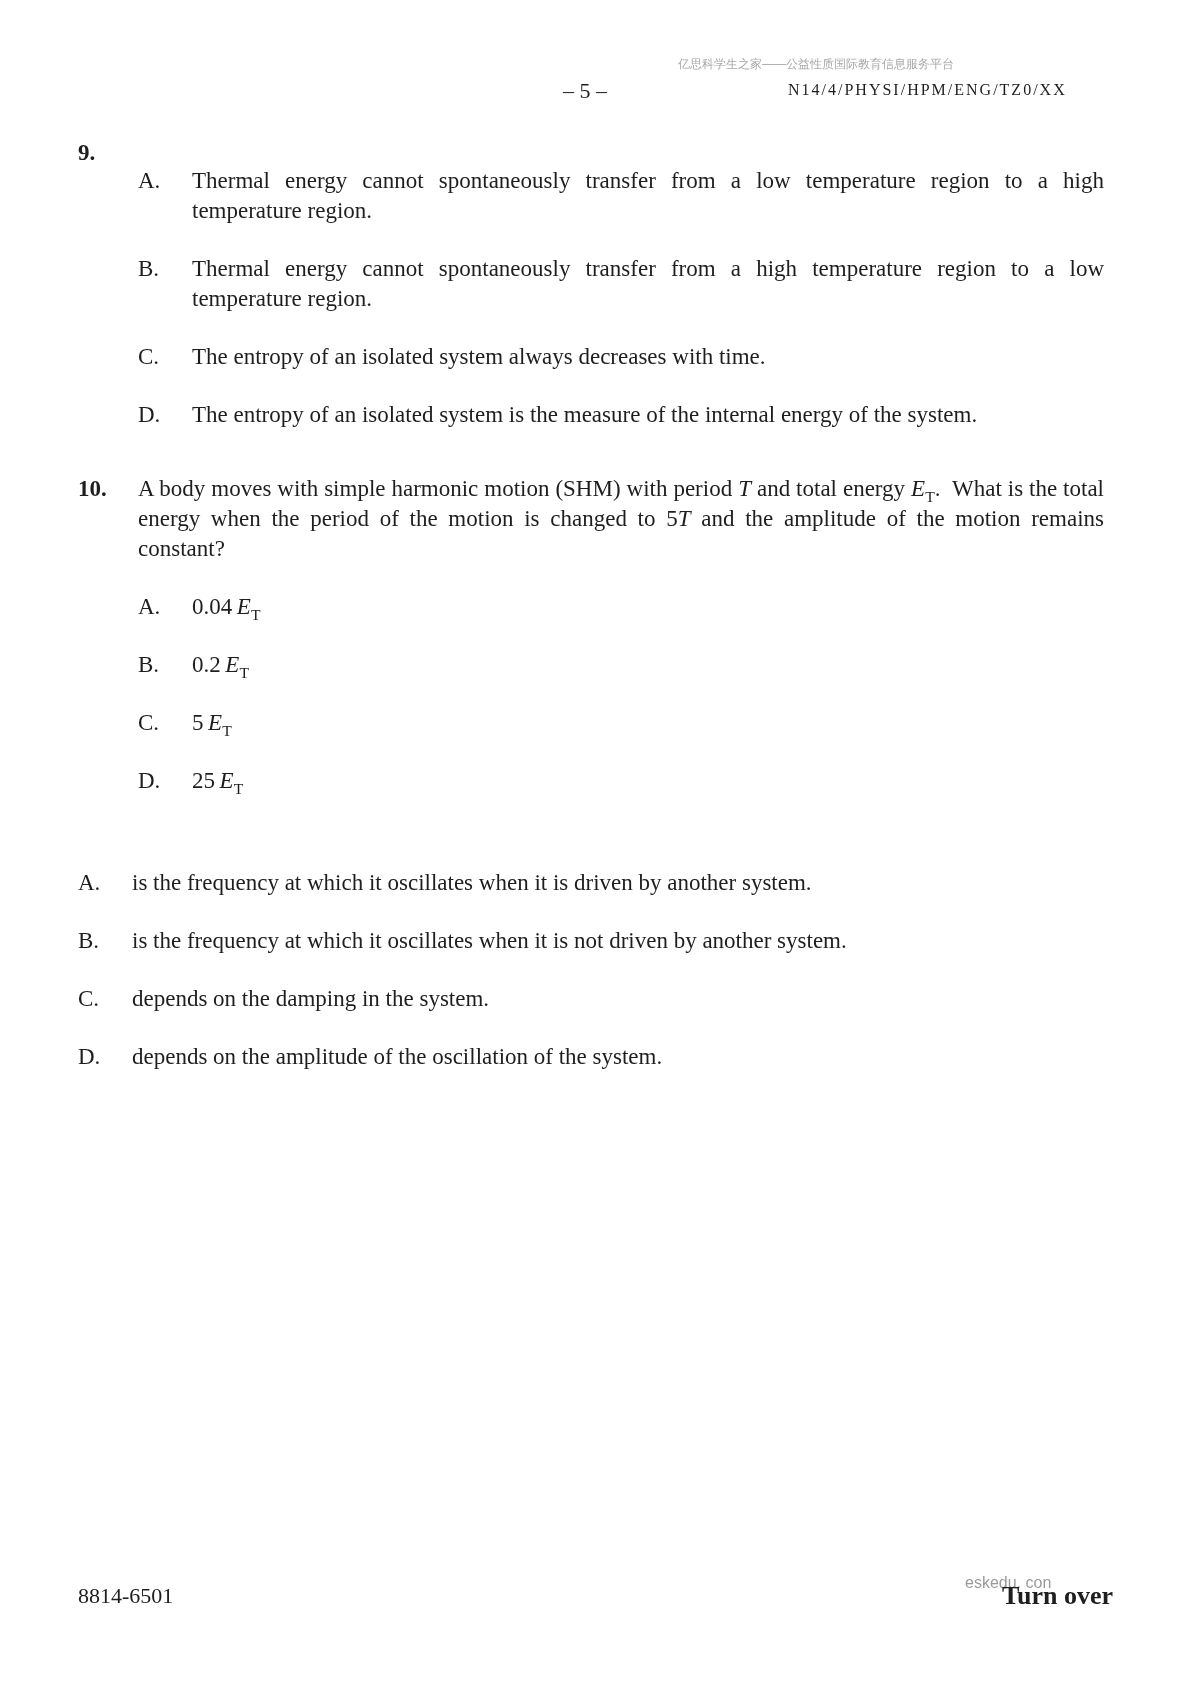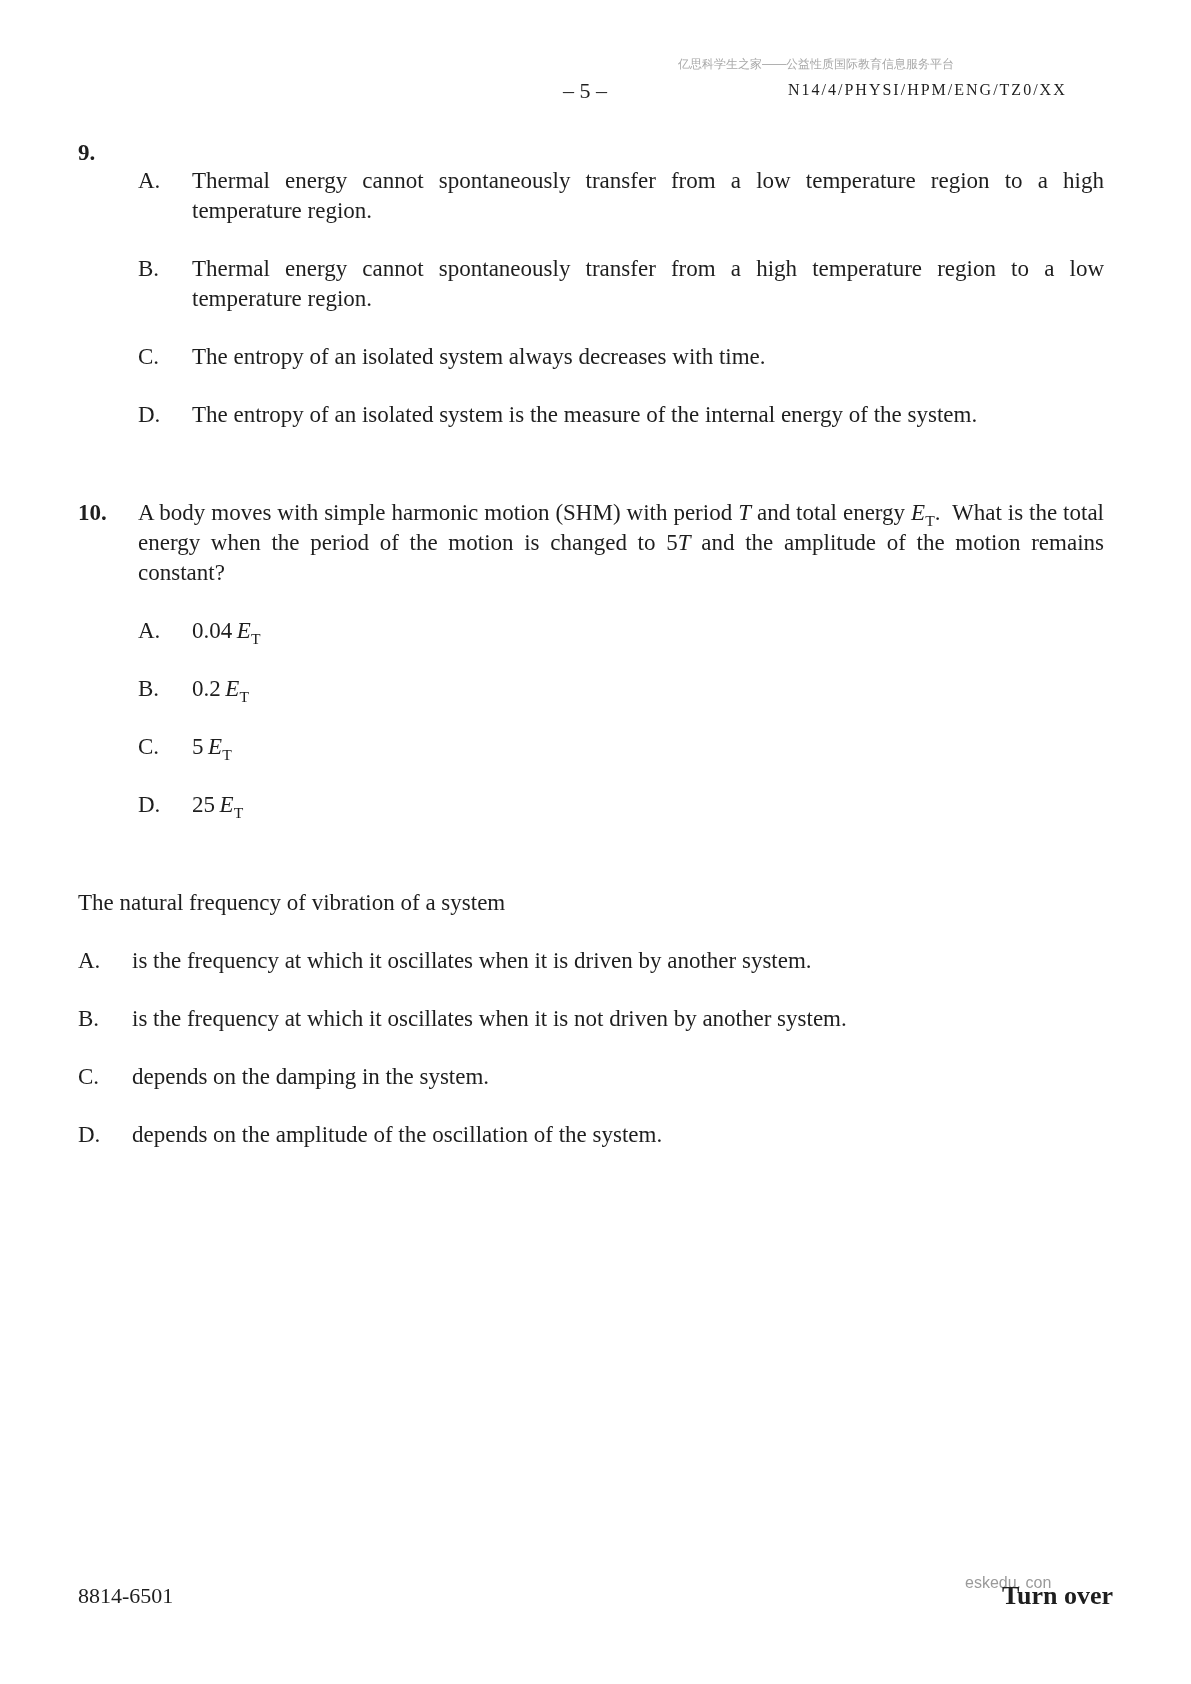--- a/index.html
+++ b/index.html
@@ -29,21 +29,21 @@
     position:absolute; top:77px; left:788px;
     font-size:16px; line-height:26px; letter-spacing:2px; white-space:nowrap;
   }
 
   
   .content {
     position:absolute; top:138px; left:78px; width:1026px;
     font-size:23px; line-height:30px;
   }
   .question { display:flex; }
-  .question + .question { margin-top:68px; }
+  .question + .question { margin-top:44px; }
   .qnum { flex:none; width:60px; font-weight:bold; }
   .qbody { flex:1; min-width:0; }
   .stem { text-align:justify; }
   .opt { display:flex; margin-top:28px; }
   .olabel { flex:none; width:54px; }
   .otext { flex:1; min-width:0; }
   .otext.justify { text-align:justify; }
   .content i { font-style:italic; }
   .content b { font-weight:normal; }
   .content sub { font-size:0.68em; line-height:0; }
@@ -115,21 +115,20 @@
             <div class="otext">5 <i>E</i><sub>T</sub></div>
           </div>
           <div class="opt">
             <div class="olabel">D.</div>
             <div class="otext">25 <i>E</i><sub>T</sub></div>
           </div>
         </div>
       </div>
       <div class="question">
         <div class="qbody">
-          <div class="stem">The natural frequency of vibration of a system</div>
           <div class="opt">
             <div class="olabel">A.</div>
             <div class="otext">is the frequency at which it oscillates when it is driven by another system.</div>
           </div>
           <div class="opt">
             <div class="olabel">B.</div>
             <div class="otext">is the frequency at which it oscillates when it is <b>not</b> driven by another system.</div>
           </div>
           <div class="opt">
             <div class="olabel">C.</div>

